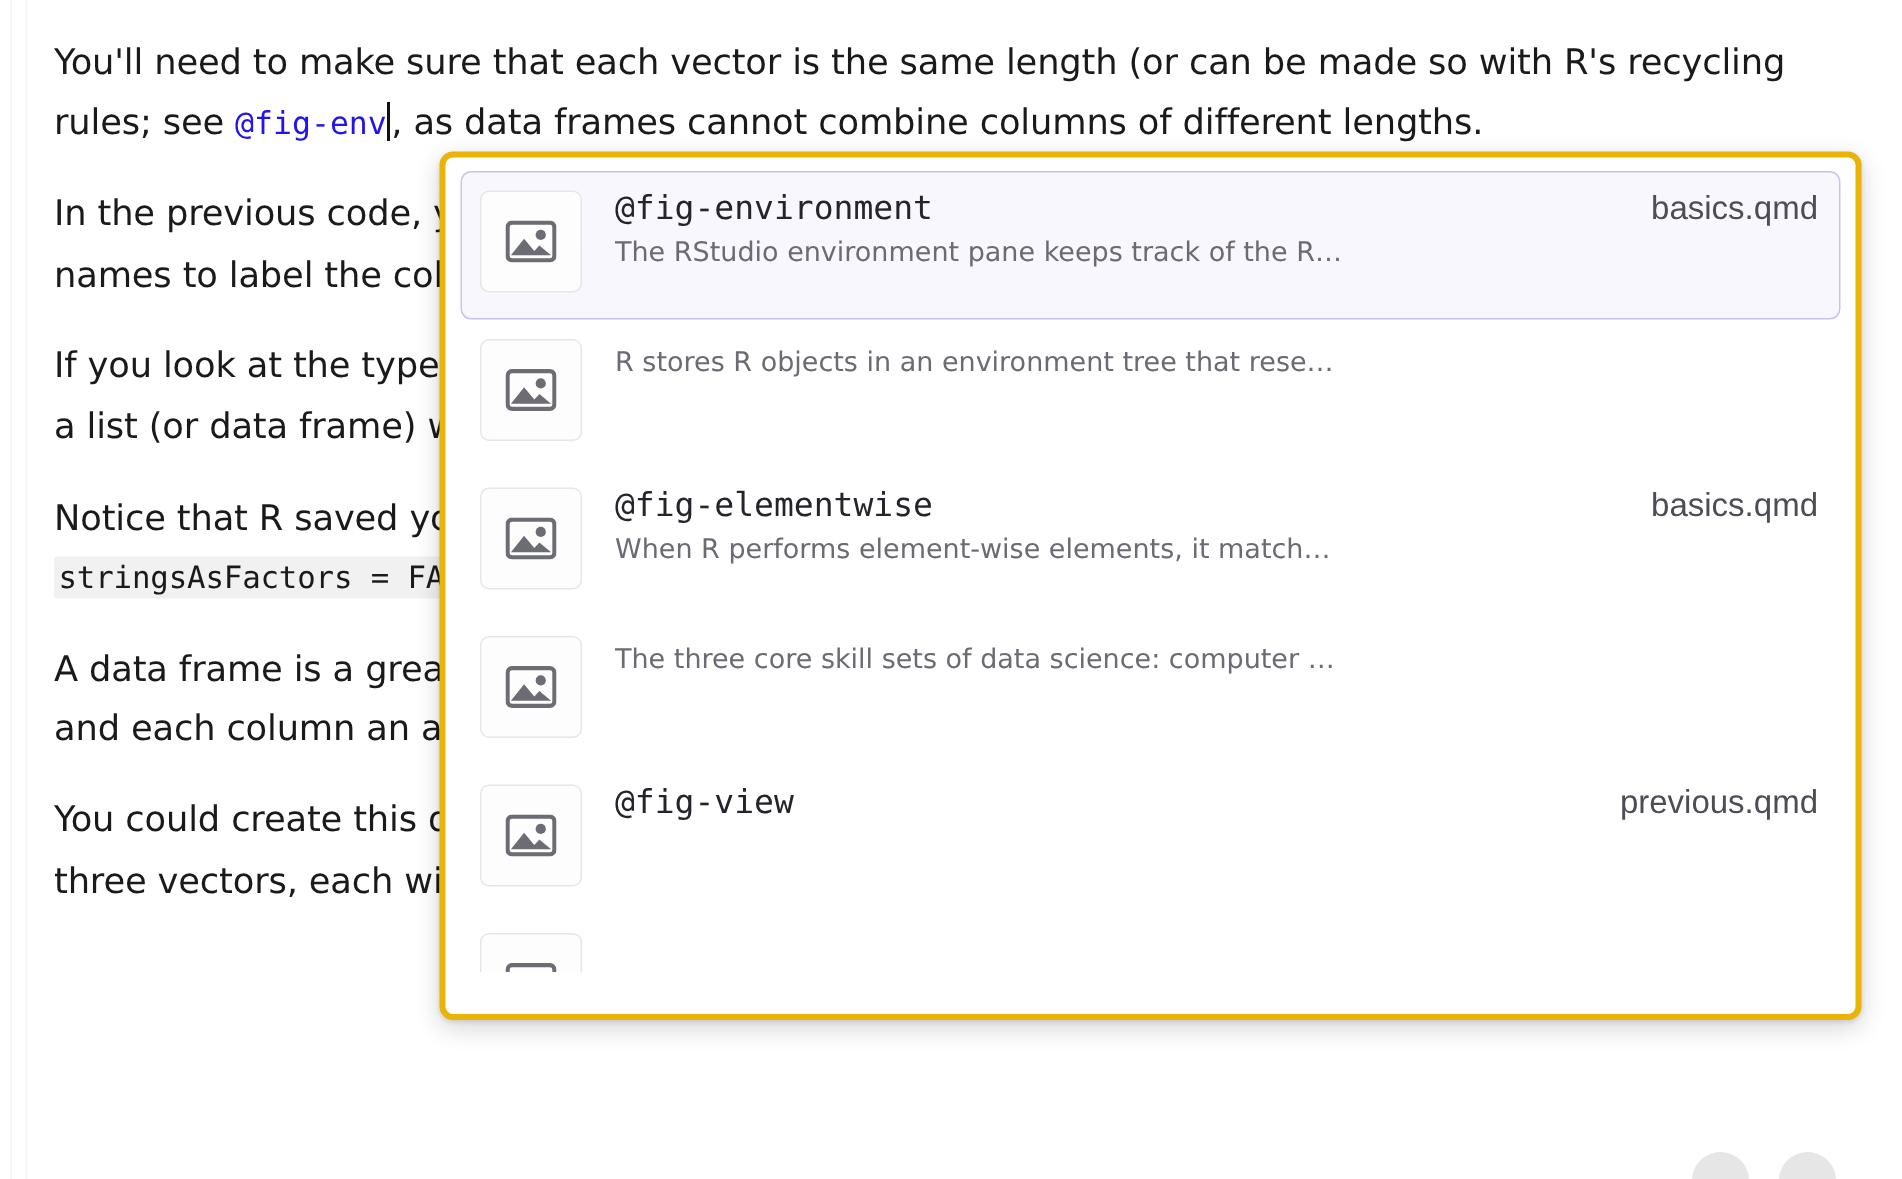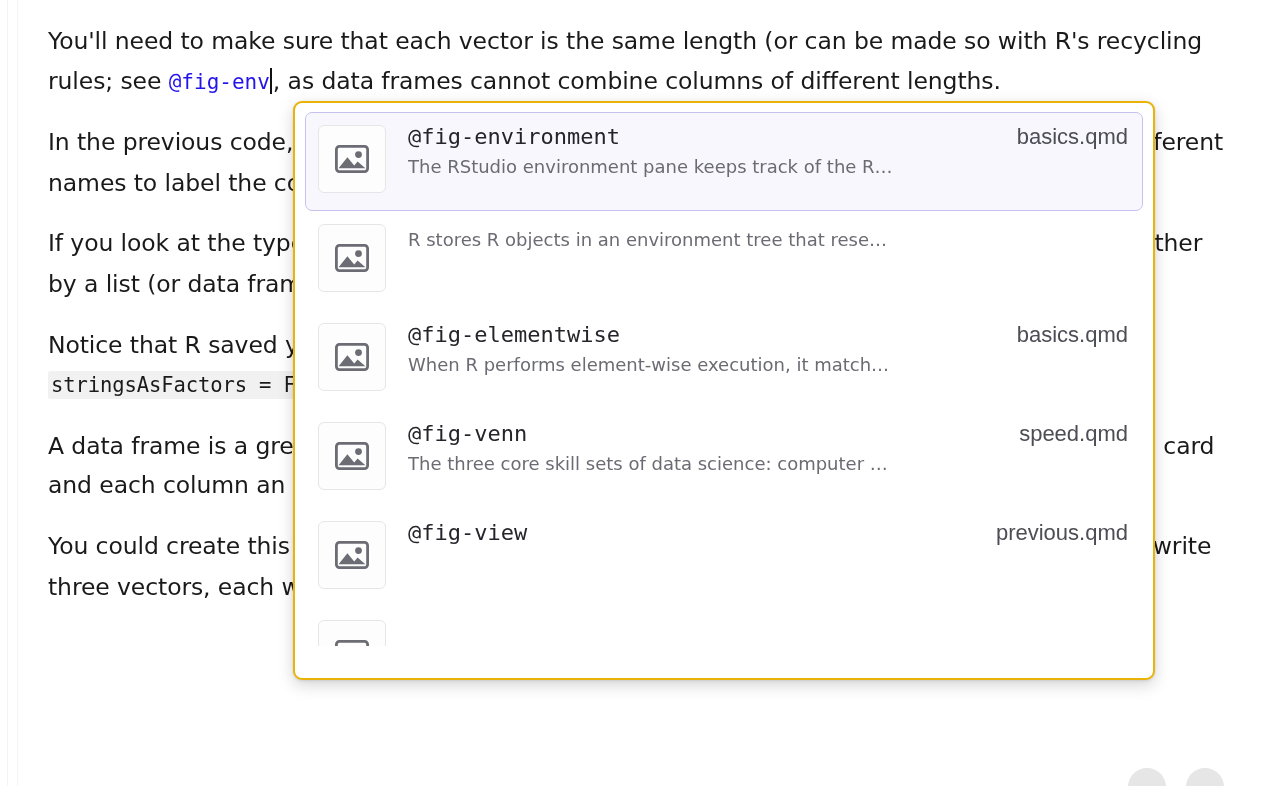--- a/index.html
+++ b/index.html
@@ -36,21 +36,21 @@
     position: absolute;
     left: 36px;
     top: 22px;
     width: 1200px;
     font-size: 23.5px;
     line-height: 39.6px;
     color: #1a1a1a;
     letter-spacing: -0.1px;
   }
   #doc p {
-    margin: 0 0 21px 12px;
+    margin: 0 0 21px 0;
     white-space: pre-wrap;
   }
   code, .code {
     font-family: "DejaVu Sans Mono", monospace;
     font-size: 20.5px;
     background: #f1f1f1;
     color: #1a1a1a;
     padding: 2px 3px;
     border-radius: 2px;
     white-space: pre;
@@ -68,24 +68,24 @@
     background: #111;
     vertical-align: -5px;
     margin: 0 1px 0 0;
   }
 
   
   #popup {
     position: absolute;
     left: 293px;
     top: 101px;
-    width: 862px;
+    width: 948px;
     height: 579px;
     background: #ffffff;
-    border: 2px solid #eab308;
+    border: 4px solid #eab308;
     border-radius: 9px;
     box-shadow: 0 5px 16px rgba(0,0,0,0.17), 0 1px 3px rgba(0,0,0,0.10);
     overflow: hidden;
     box-sizing: border-box;
     padding-left: 21px;
   }
   #popup-list {
     position: absolute;
     left: 0;
     top: 0;
@@ -222,36 +222,32 @@
               <rect x="1.4" y="1.4" width="31.2" height="25.2" rx="3" ry="3" fill="none" stroke="#6c6c74" stroke-width="2.8"></rect>
               <circle cx="23.5" cy="9.6" r="3.4" fill="#6c6c74"></circle>
               <path d="M3.6 23.2 L12.4 12.2 L19.2 20.4 L22.6 16.6 L30.4 23.2 Z" fill="#6c6c74"></path>
             </svg>
           </div>
           <div class="ac-body">
             <div class="ac-row1">
               <span class="ac-label">@fig-elementwise</span>
               <span class="ac-file">basics.qmd</span>
             </div>
-            <div class="ac-desc">When R performs element-wise execution, it match…</div>
-          </div>
-        </div>
-        <div class="ac-item">
-          <div class="ac-thumb">
-            <svg width="34" height="28" viewBox="0 0 34 28" aria-hidden="true">
-              <rect x="1.4" y="1.4" width="31.2" height="25.2" rx="3" ry="3" fill="none" stroke="#6c6c74" stroke-width="2.8"></rect>
-              <circle cx="23.5" cy="9.6" r="3.4" fill="#6c6c74"></circle>
-              <path d="M3.6 23.2 L12.4 12.2 L19.2 20.4 L22.6 16.6 L30.4 23.2 Z" fill="#6c6c74"></path>
-            </svg>
-          </div>
-          <div class="ac-body">
-            <div class="ac-row1">
-              <span class="ac-label">@fig-venn</span>
-              <span class="ac-file">speed.qmd</span>
-            </div>
+            <div class="ac-desc">When R performs element-wise elements, it match…</div>
+          </div>
+        </div>
+        <div class="ac-item">
+          <div class="ac-thumb">
+            <svg width="34" height="28" viewBox="0 0 34 28" aria-hidden="true">
+              <rect x="1.4" y="1.4" width="31.2" height="25.2" rx="3" ry="3" fill="none" stroke="#6c6c74" stroke-width="2.8"></rect>
+              <circle cx="23.5" cy="9.6" r="3.4" fill="#6c6c74"></circle>
+              <path d="M3.6 23.2 L12.4 12.2 L19.2 20.4 L22.6 16.6 L30.4 23.2 Z" fill="#6c6c74"></path>
+            </svg>
+          </div>
+          <div class="ac-body">
             <div class="ac-desc">The three core skill sets of data science: computer …</div>
           </div>
         </div>
         <div class="ac-item">
           <div class="ac-thumb">
             <svg width="34" height="28" viewBox="0 0 34 28" aria-hidden="true">
               <rect x="1.4" y="1.4" width="31.2" height="25.2" rx="3" ry="3" fill="none" stroke="#6c6c74" stroke-width="2.8"></rect>
               <circle cx="23.5" cy="9.6" r="3.4" fill="#6c6c74"></circle>
               <path d="M3.6 23.2 L12.4 12.2 L19.2 20.4 L22.6 16.6 L30.4 23.2 Z" fill="#6c6c74"></path>
             </svg>

